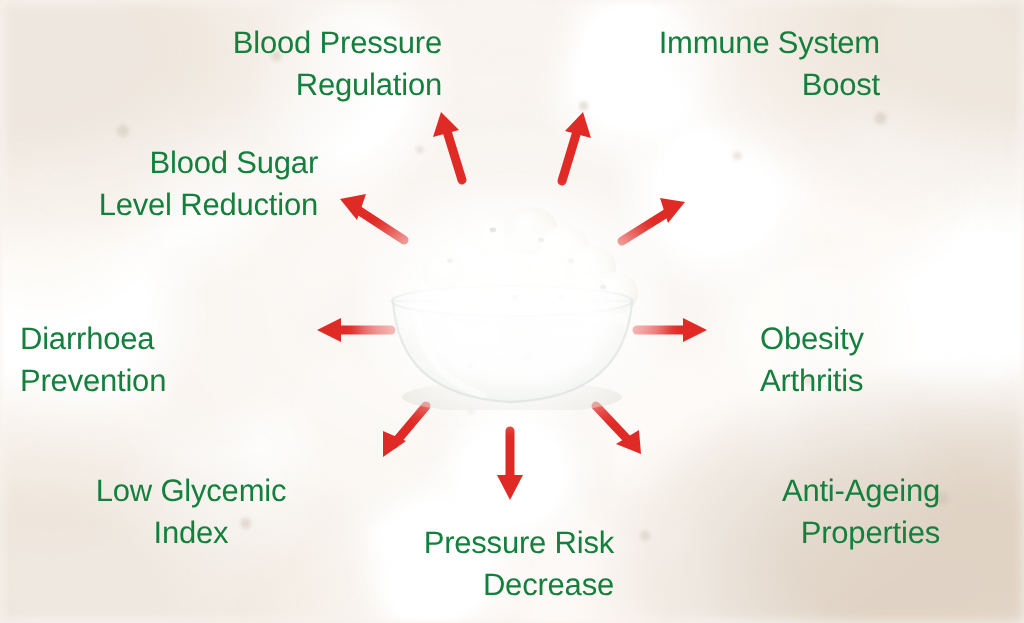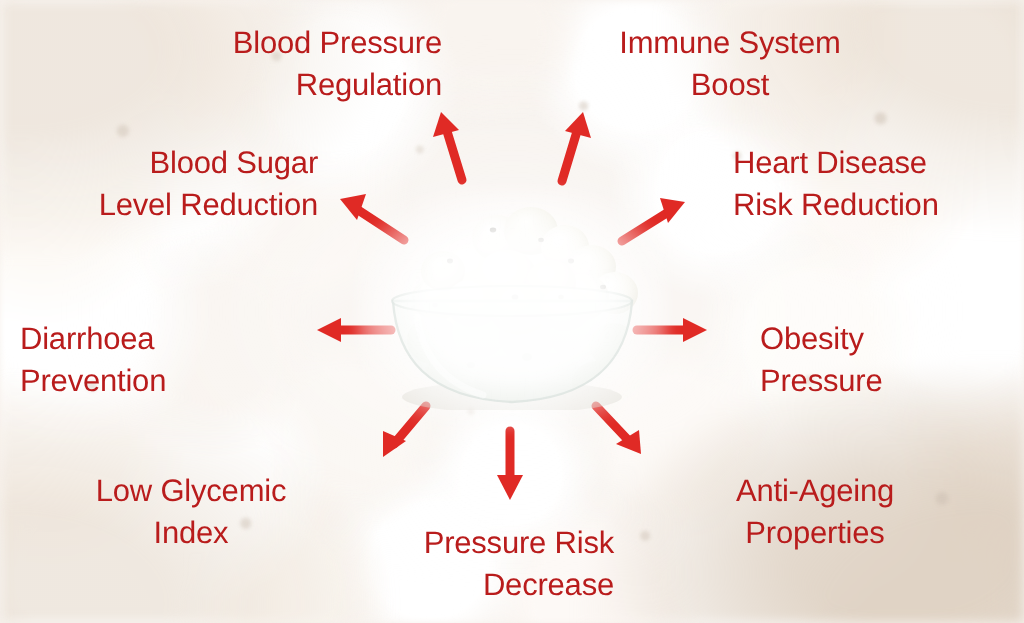--- a/index.html
+++ b/index.html
@@ -89,36 +89,36 @@
       radial-gradient(circle at 63% 86%, rgba(204,191,178,0.45) 0 0.35%, rgba(204,191,178,0) 0.8%),
       radial-gradient(circle at 79% 61%, rgba(207,195,182,0.4) 0 0.3%, rgba(207,195,182,0) 0.7%),
       radial-gradient(circle at 92% 80%, rgba(201,188,175,0.45) 0 0.35%, rgba(201,188,175,0) 0.8%);
     filter: blur(1.5px);
   }
 
   
   .label {
     position: absolute;
     z-index: 5;
-    color: #b91c1c;
+    color: #15803d;
     font-size: 31px;
     line-height: 1.36;
     letter-spacing: -0.2px;
     white-space: pre-line;
     text-rendering: geometricPrecision;
   }
 
   #lbl-blood-pressure { left: 150px; top: 22px;  width: 292px; text-align: right; }
-  #lbl-immune        { left: 580px; top: 22px;  width: 300px; text-align: center; }
+  #lbl-immune        { left: 580px; top: 22px;  width: 300px; text-align: right; }
   #lbl-blood-sugar   { left: 40px;  top: 142px; width: 278px; text-align: right; }
   #lbl-heart         { left: 733px; top: 142px; width: 290px; text-align: left; }
   #lbl-diarrhoea     { left: 20px;  top: 318px; width: 252px; text-align: left; }
   #lbl-obesity       { left: 760px; top: 318px; width: 240px; text-align: left; }
   #lbl-glycemic      { left: 60px;  top: 470px; width: 262px; text-align: center; }
-  #lbl-antiageing    { left: 690px; top: 470px; width: 250px; text-align: center; }
+  #lbl-antiageing    { left: 690px; top: 470px; width: 250px; text-align: right; }
   #lbl-arthritis     { left: 370px; top: 522px; width: 244px; text-align: right; }
 
   
   #arrows {
     position: absolute;
     inset: 0;
     z-index: 4;
     pointer-events: none;
   }
 
@@ -277,26 +277,24 @@
       <path d="M42,112 C48,152 70,178 108,190" fill="none" stroke="#ffffff" stroke-width="7" opacity="0.5" stroke-linecap="round"></path>
     </svg>
   </div>
 
   <div class="label" id="lbl-blood-pressure">Blood Pressure
 Regulation</div>
   <div class="label" id="lbl-immune">Immune System
 Boost</div>
   <div class="label" id="lbl-blood-sugar">Blood Sugar
 Level Reduction</div>
-  <div class="label" id="lbl-heart">Heart Disease
-Risk Reduction</div>
   <div class="label" id="lbl-diarrhoea">Diarrhoea
 Prevention</div>
   <div class="label" id="lbl-obesity">Obesity
-Pressure</div>
+Arthritis</div>
   <div class="label" id="lbl-glycemic">Low Glycemic
 Index</div>
   <div class="label" id="lbl-antiageing">Anti-Ageing
 Properties</div>
   <div class="label" id="lbl-arthritis">Pressure Risk
 Decrease</div>
 
 </div>
 
 </body></html>

